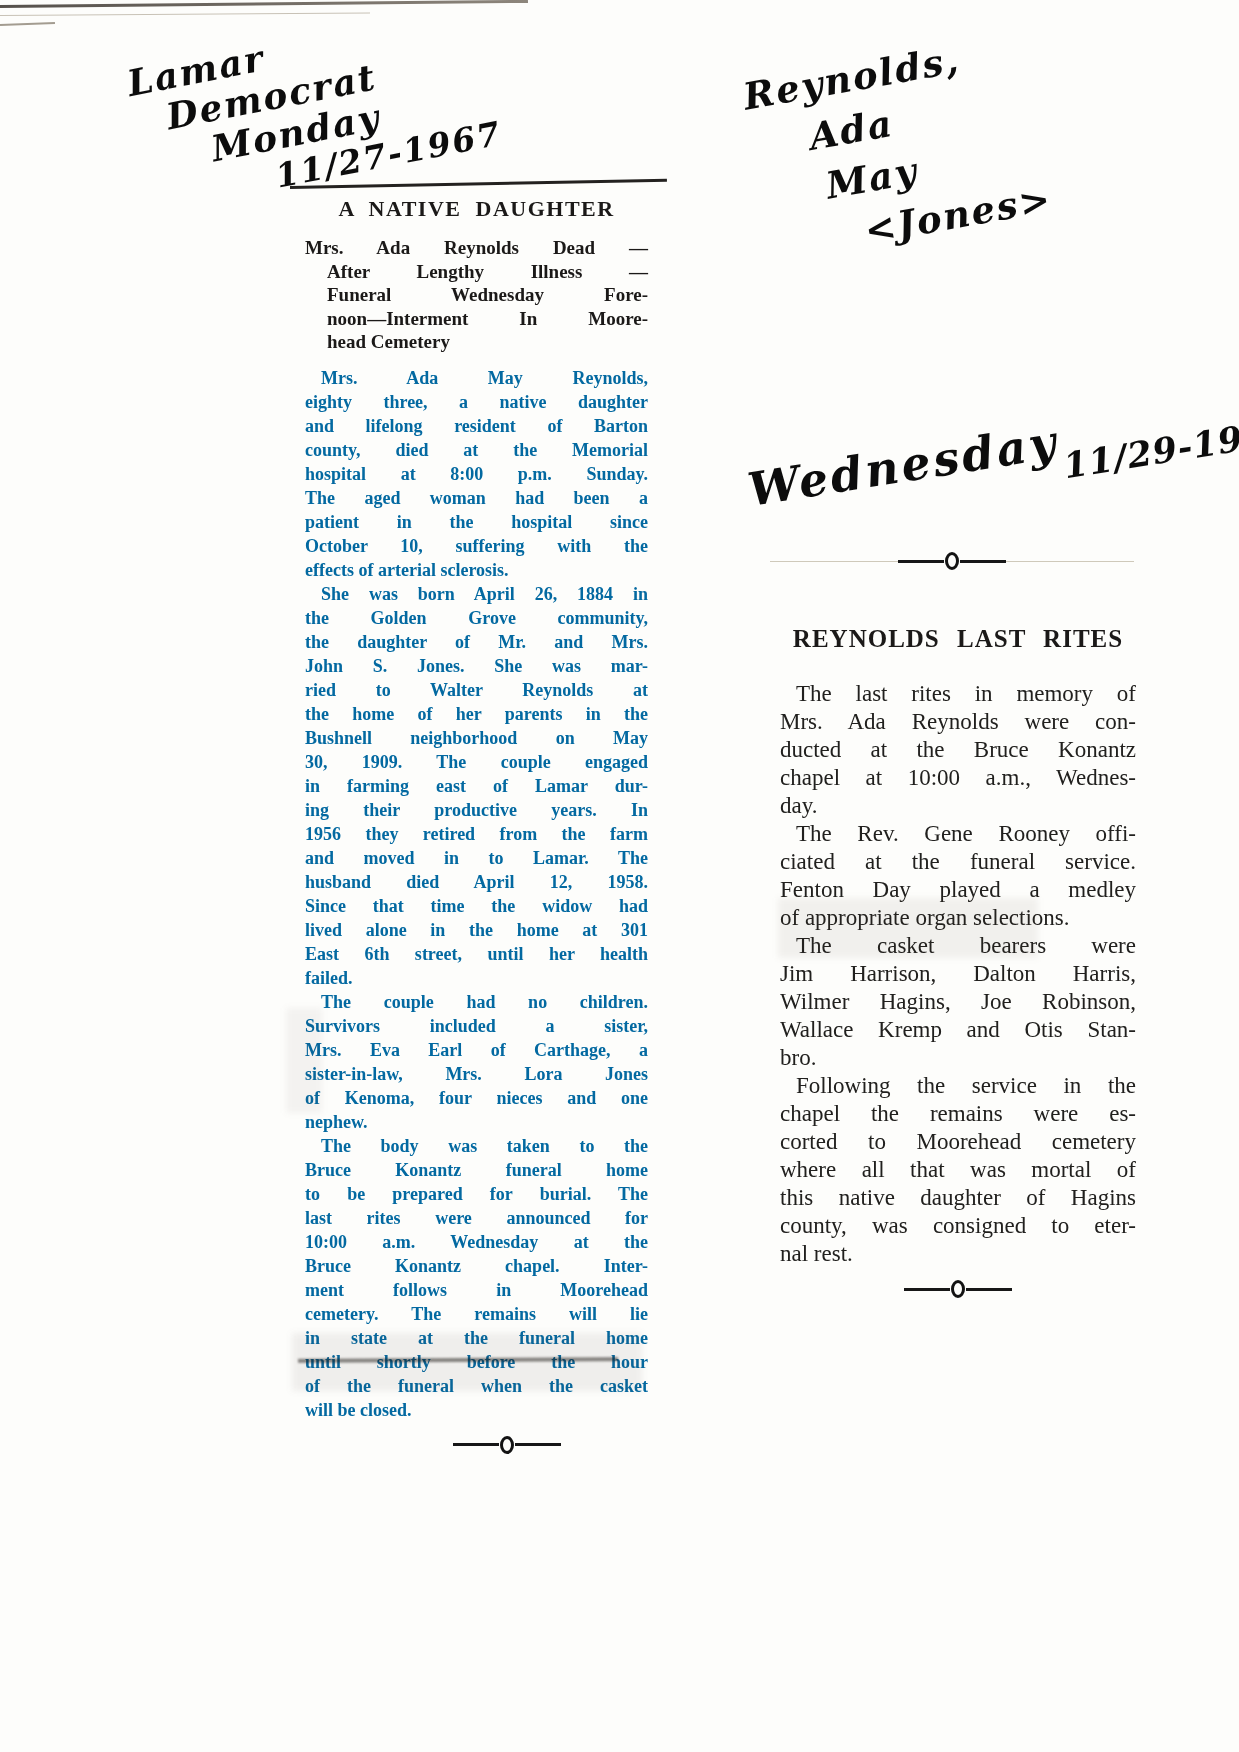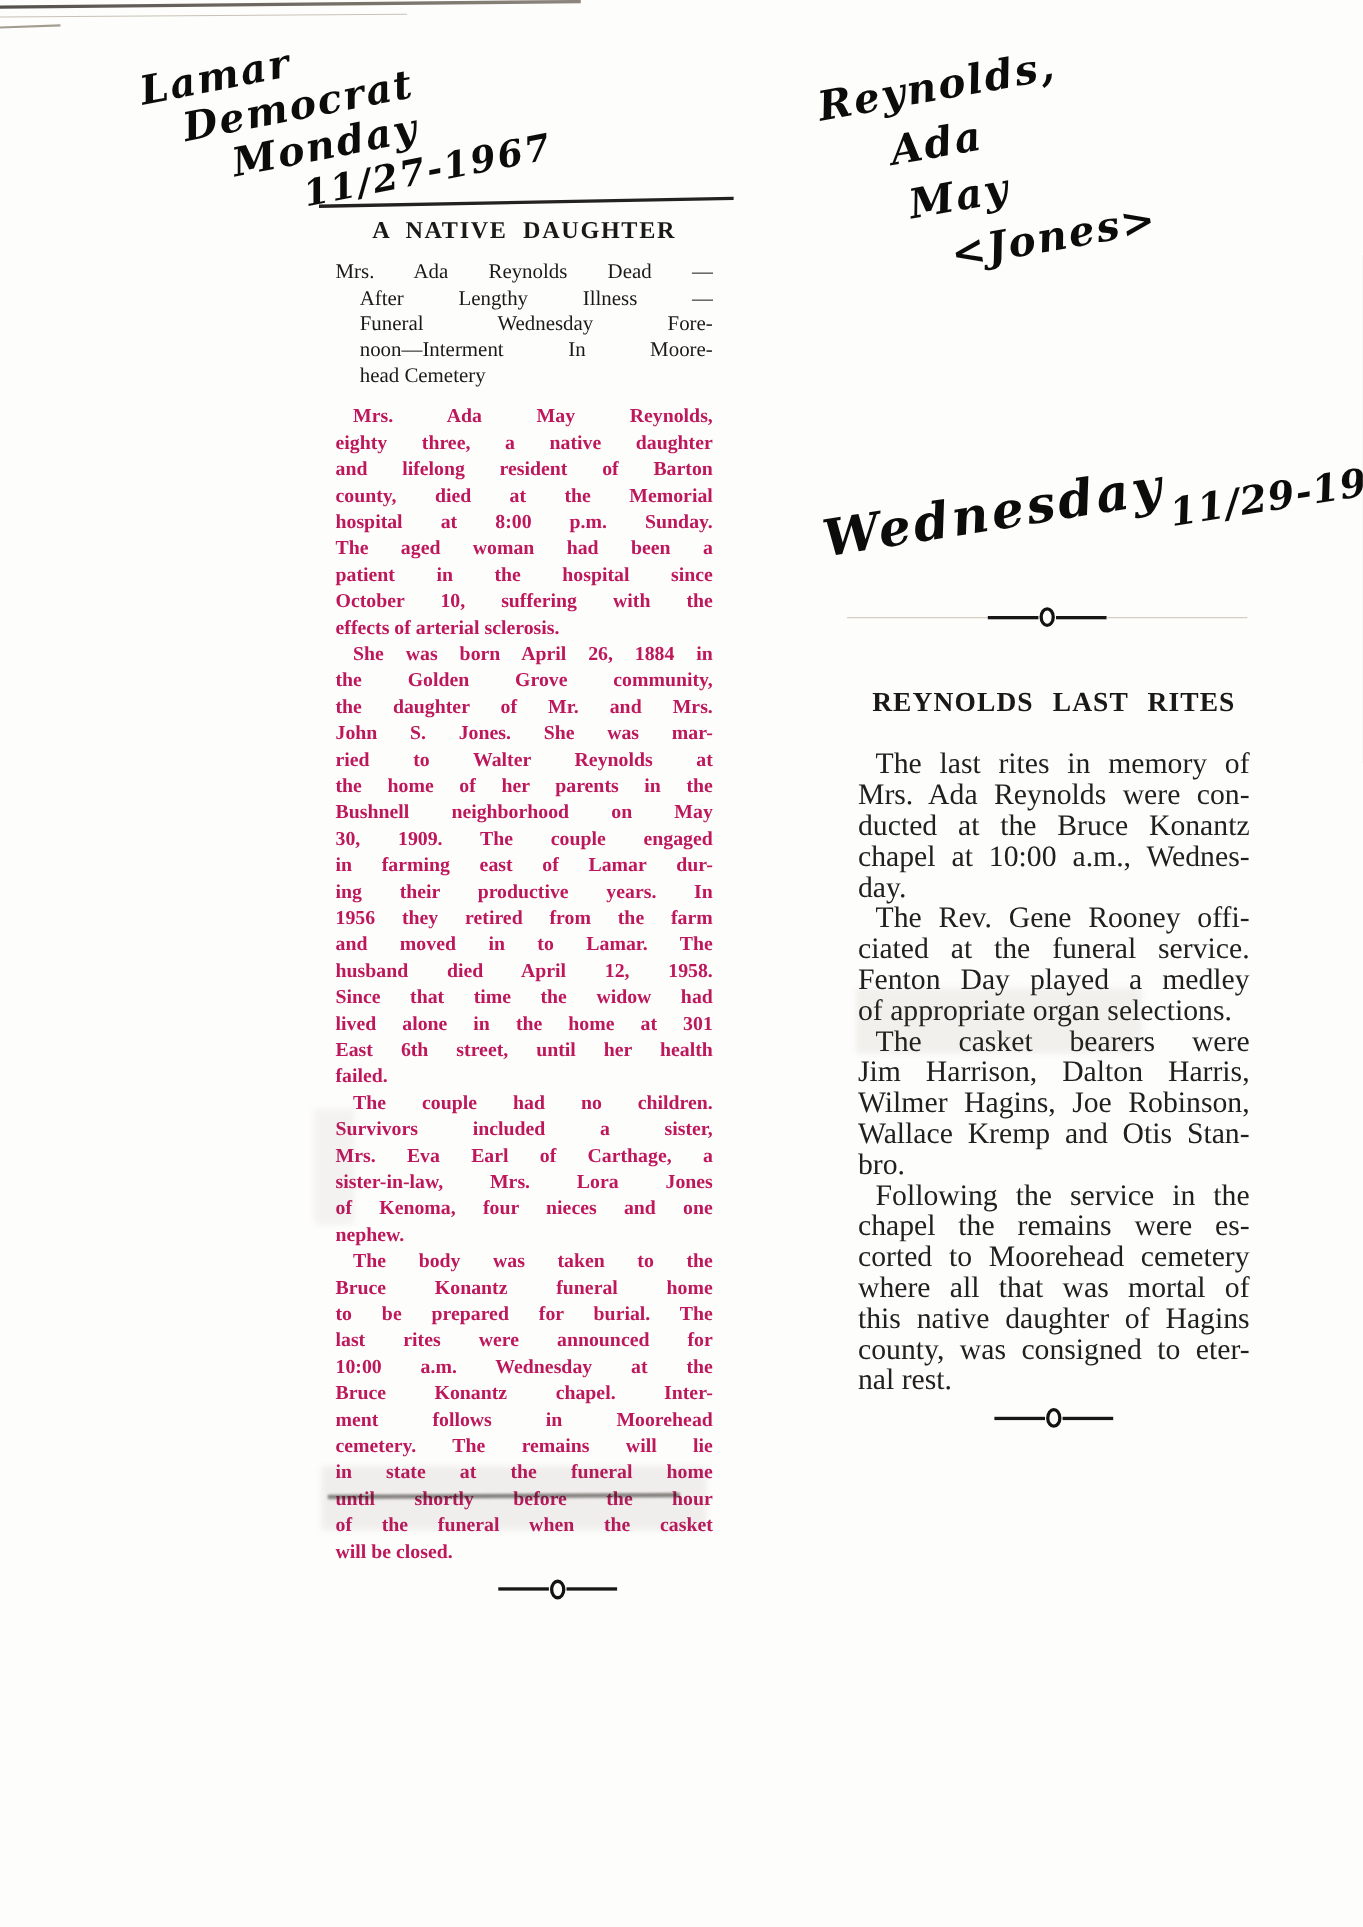--- a/index.html
+++ b/index.html
@@ -34,34 +34,34 @@
   .hw-midright .hw-day  { font-size:46px; letter-spacing:3px; }
   .hw-midright .hw-date { font-size:35px; display:inline-block; transform:translate(-4px,22px); letter-spacing:1px; }
 
   
   .rule-left { position:absolute; left:290px; top:186px; width:377px; height:3px;
     background:#242220; transform:rotate(-1.1deg); transform-origin:left center; }
   .clip { position:absolute; }
   .clip-left { left:305px; top:196px; width:343px; }
   .headline-left { margin:0; font-size:22px; font-weight:bold; text-align:center;
     letter-spacing:1.5px; word-spacing:7px; line-height:26px; }
-  .subhead { margin-top:14px; font-size:19px; font-weight:normal; line-height:23.5px; }
+  .subhead { margin-top:14px; font-size:19px; font-weight:bold; line-height:23.5px; }
   .subhead .tline { text-align:justify; text-align-last:justify; }
   .subhead .tline:not(:first-child) { padding-left:22px; }
   .subhead .tline:last-child { text-align-last:left; }
-  .body-left { margin-top:12px; font-size:18px; font-weight:bold; line-height:24px; color:#be185d; }
+  .body-left { margin-top:12px; font-size:18px; font-weight:bold; line-height:24px; color:#0369a1; }
   .para .tline { text-align:justify; text-align-last:justify; }
   .para .tline:first-child { text-indent:16px; }
   .para .tline:last-child { text-align-last:left; }
 
   
   .clip-right { left:780px; top:624px; width:356px; }
   .headline-right { margin:0; font-size:25px; font-weight:bold; text-align:center;
     letter-spacing:1px; word-spacing:10px; line-height:30px; }
-  .body-right { margin-top:26px; font-size:27px; font-weight:normal; line-height:28px; color:#21201e; }
+  .body-right { margin-top:26px; font-size:23px; font-weight:normal; line-height:28px; color:#21201e; }
 
   
   .orn { display:flex; align-items:center; }
   .orn .bar  { height:3px; background:#171717; width:46px; }
   .orn .ring { width:8px; height:12px; border:3px solid #131313; border-radius:50%;
     background:#fdfdfb; margin:0 1px; flex:none; }
   .orn .faint { height:1px; background:#cfc9ba; width:128px; }
   .orn-left-bottom  { margin-top:14px; margin-left:148px; }
   .orn-right-top { position:absolute; left:770px; top:552px; }
   .orn-right-bottom { margin-top:12px; justify-content:center; }

